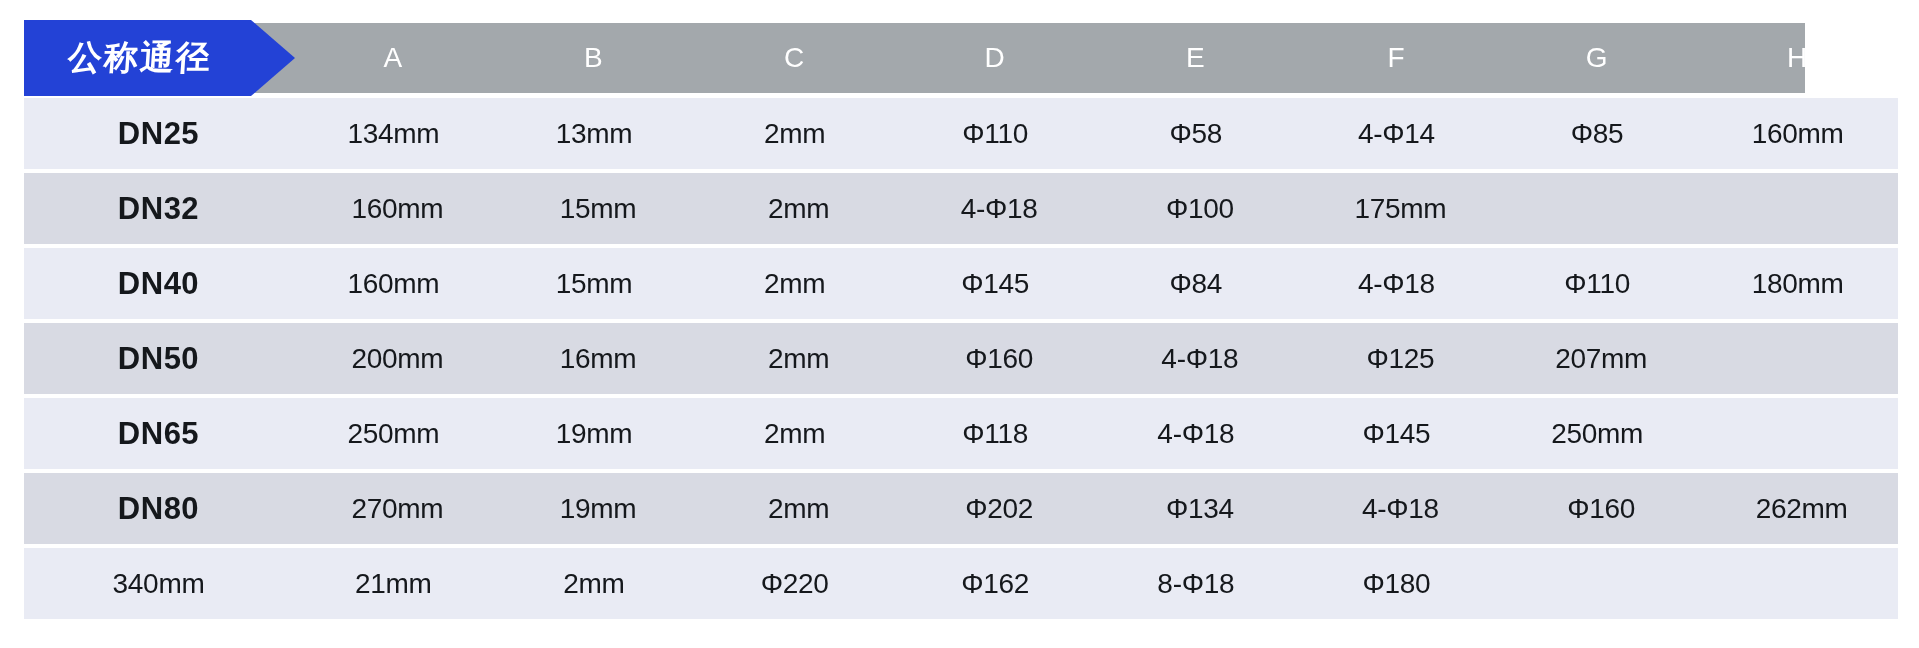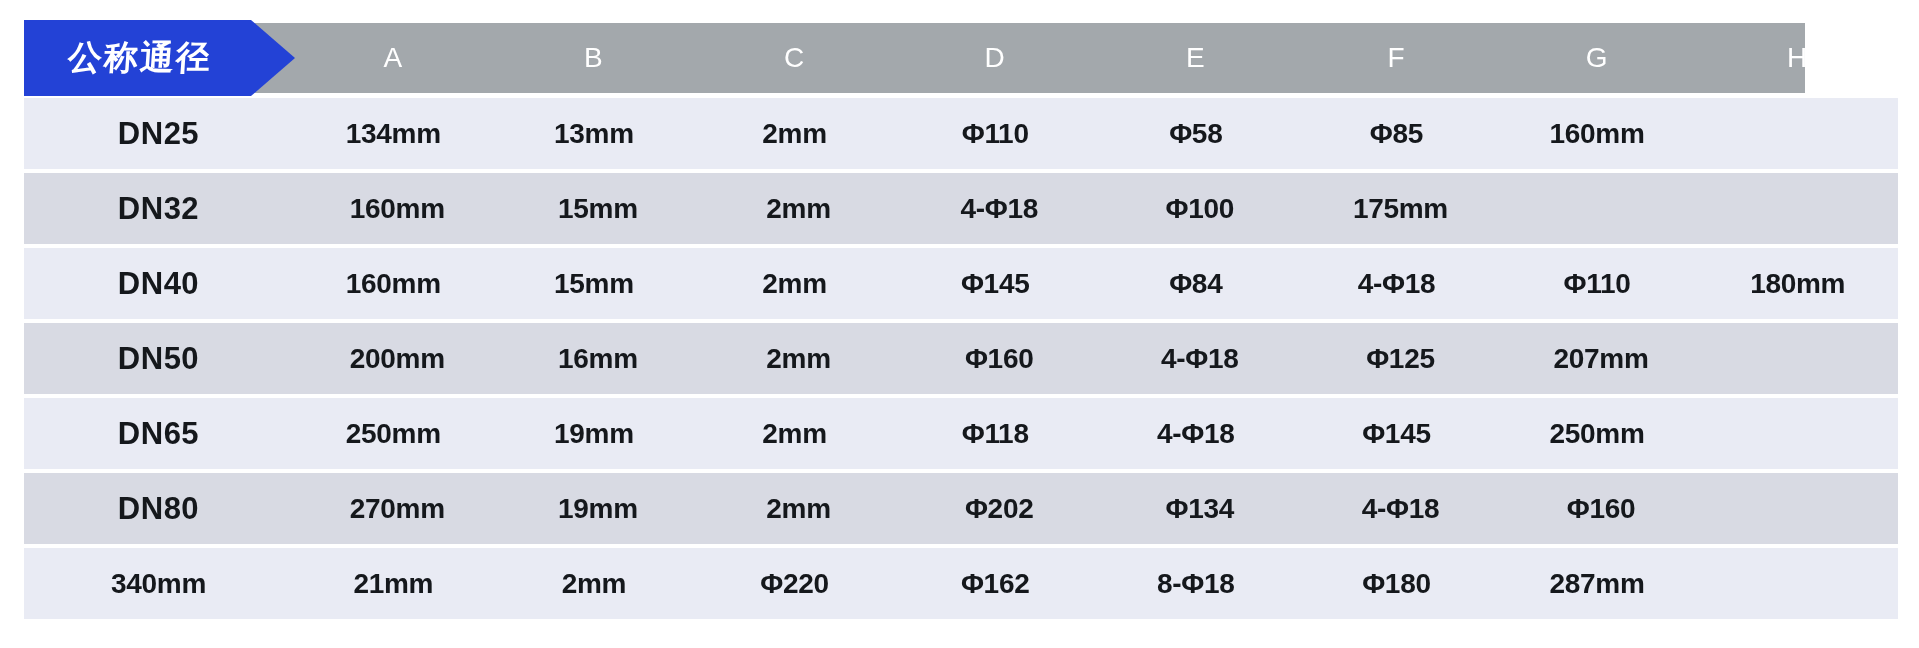--- a/index.html
+++ b/index.html
@@ -89,21 +89,21 @@
     text-align: center;
     color: var(--text);
   }
   .dn-cell {
     font-size: 31px;
     font-weight: 700;
     letter-spacing: 0.5px;
   }
   .val-cell {
     font-size: 28px;
-    font-weight: 700;
+    font-weight: 400;
     letter-spacing: -0.3px;
   }
 </style>
 </head>
 <body>
 
 <div class="spec-table">
 
   <div class="header-row grid-row" style="display:block;">
     <div class="header-bg"></div>
@@ -126,20 +126,21 @@
 
   <div>
 
   <div class="grid-row data-row light">
         <div class="cell dn-cell">DN25</div>
         <div class="cell val-cell">134mm</div>
         <div class="cell val-cell">13mm</div>
         <div class="cell val-cell">2mm</div>
         <div class="cell val-cell">Φ110</div>
         <div class="cell val-cell">Φ58</div>
+        <div class="cell val-cell">4-Φ14</div>
         <div class="cell val-cell">Φ85</div>
         <div class="cell val-cell">160mm</div>
       </div>
       <div class="grid-row data-row dark">
         <div class="cell dn-cell">DN32</div>
         <div class="cell val-cell">160mm</div>
         <div class="cell val-cell">15mm</div>
         <div class="cell val-cell">2mm</div>
         <div class="cell val-cell">4-Φ18</div>
         <div class="cell val-cell">Φ100</div>
@@ -178,26 +179,26 @@
       </div>
       <div class="grid-row data-row dark">
         <div class="cell dn-cell">DN80</div>
         <div class="cell val-cell">270mm</div>
         <div class="cell val-cell">19mm</div>
         <div class="cell val-cell">2mm</div>
         <div class="cell val-cell">Φ202</div>
         <div class="cell val-cell">Φ134</div>
         <div class="cell val-cell">4-Φ18</div>
         <div class="cell val-cell">Φ160</div>
+        <div class="cell val-cell">262mm</div>
       </div>
       <div class="grid-row data-row light">
         <div class="cell val-cell">340mm</div>
         <div class="cell val-cell">21mm</div>
         <div class="cell val-cell">2mm</div>
         <div class="cell val-cell">Φ220</div>
         <div class="cell val-cell">Φ162</div>
         <div class="cell val-cell">8-Φ18</div>
         <div class="cell val-cell">Φ180</div>
-        <div class="cell val-cell">287mm</div>
       </div>
     </div>
 
 </div>
 
 </body></html>

